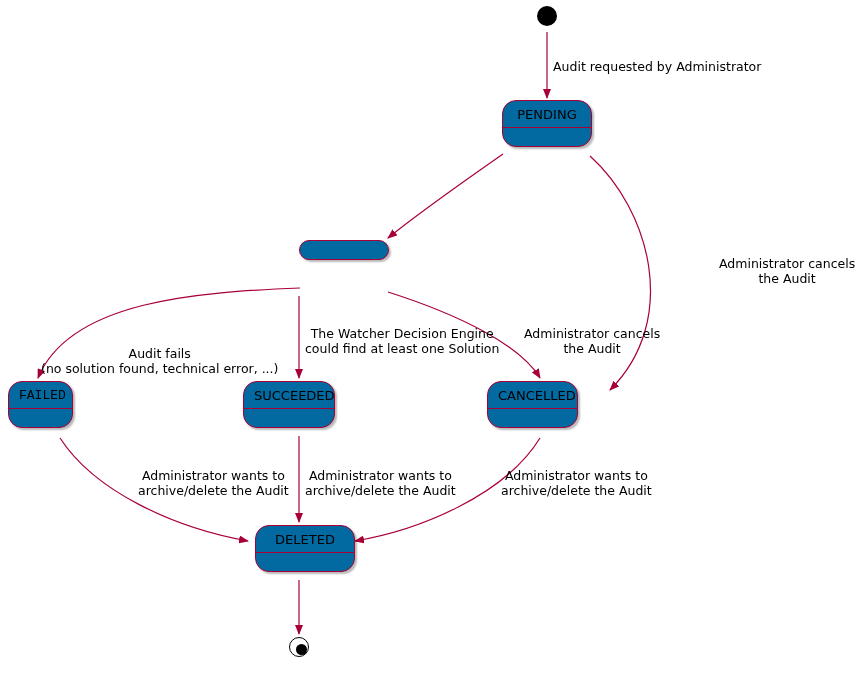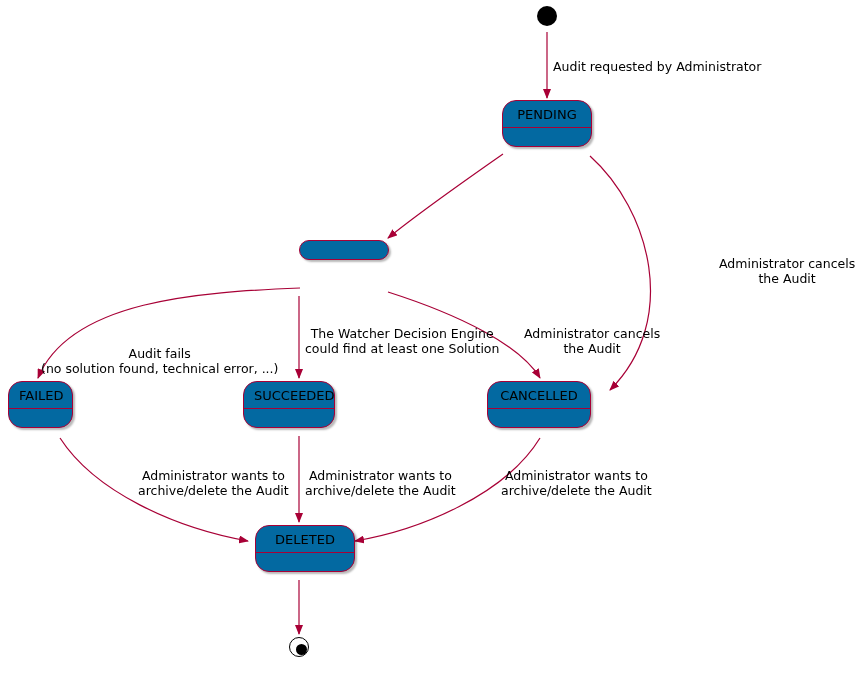--- a/index.html
+++ b/index.html
@@ -116,31 +116,31 @@
 
   <div class="state" style="left:502px; top:100px; width:90px;">
     <span class="title">PENDING</span>
     <span class="body"></span>
   </div>
 
   <div class="state" style="left:299px; top:240px; width:90px;">
     <span class="body"></span>
   </div>
 
-  <div class="state" style="left:8px; top:381px; width:65px;">
+  <div class="state" style="left:8px; top:381px; width:65px;font-family:Liberation Mono, monospace;">
     <span class="title">FAILED</span>
     <span class="body"></span>
   </div>
 
   <div class="state" style="left:243px; top:381px; width:92px;">
     <span class="title">SUCCEEDED</span>
     <span class="body"></span>
   </div>
 
-  <div class="state" style="left:487px; top:381px; width:104px;">
+  <div class="state" style="left:487px; top:381px; width:91px;">
     <span class="title">CANCELLED</span>
     <span class="body"></span>
   </div>
 
   <div class="state" style="left:255px; top:525px; width:100px;">
     <span class="title">DELETED</span>
     <span class="body"></span>
   </div>
 
   <div class="edge-label" style="left:553px; top:59px;">Audit requested by Administrator</div>

